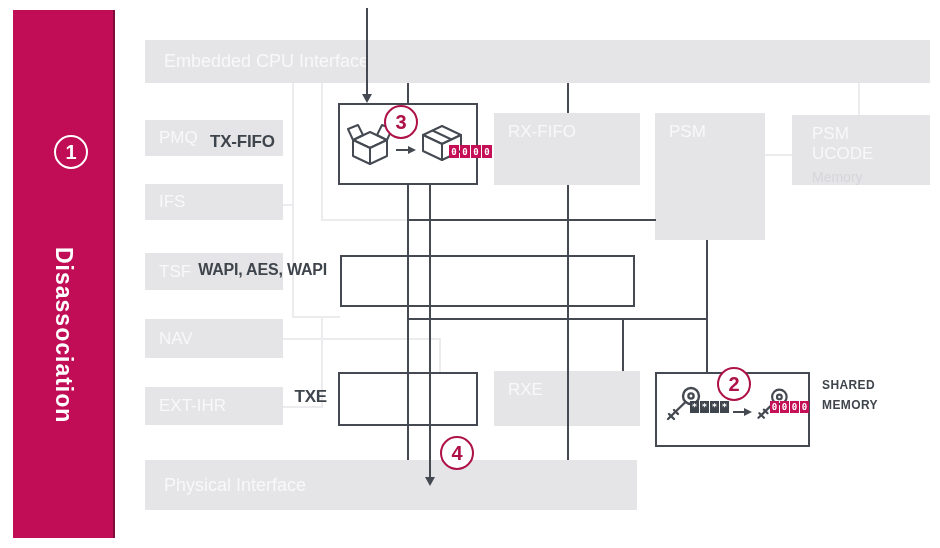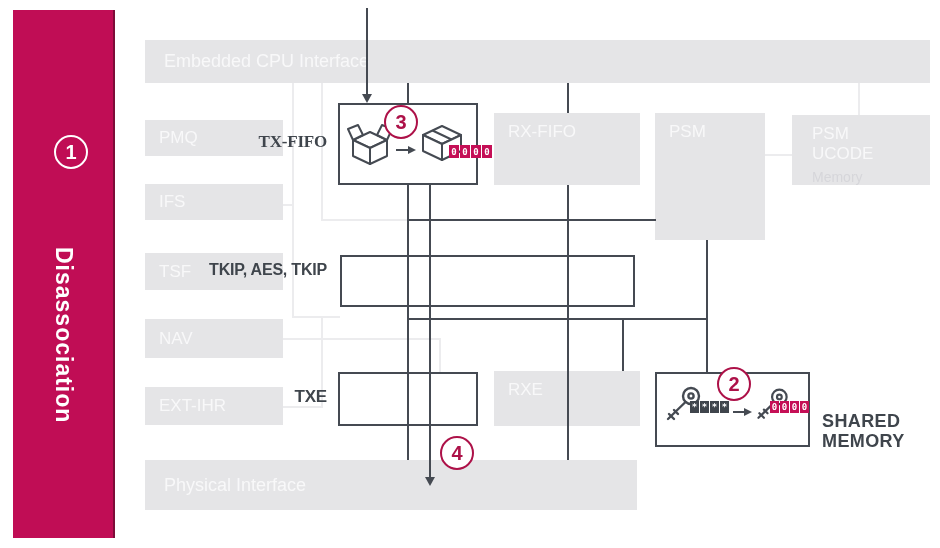--- a/index.html
+++ b/index.html
@@ -130,26 +130,26 @@
 <div class="ncircle" style="left:384px;top:105px;">
   <span>3</span>
 </div>
 <div class="ncircle" style="left:717px;top:367px;">
   <span>2</span>
 </div>
 <div class="ncircle" style="left:440px;top:436px;">
   <span>4</span>
 </div>
 
-<div class="dlabel" style="left:210px;top:132px;width:117px;text-align:right;font-size:17px;font-family:Liberation Serif, serif;">TX-FIFO</div>
+<div class="dlabel" style="left:210px;top:132px;width:117px;font-size:17px;font-family:Liberation Sans, sans-serif;">TX-FIFO</div>
 <div class="dlabel" style="left:137px;top:260px;width:190px;text-align:right;font-size:16px;line-height:19px;">
-  <div>TKIP, AES, TKIP</div>
+  <div>WAPI, AES, WAPI</div>
 </div>
 <div class="dlabel" style="left:240px;top:387px;width:87px;text-align:right;font-size:17px;">TXE</div>
-<div class="dlabel" style="left:822px;top:411px;font-size:18px;line-height:20px;letter-spacing:0.4px;">
+<div class="dlabel" style="left:822px;top:375px;font-size:12px;line-height:20px;letter-spacing:0.4px;">
   <div>SHARED</div>
   <div>MEMORY</div>
 </div>
 
 <svg class="icon" style="left:347px;top:118px;" width="46" height="52" viewBox="0 0 46 52">
   <g fill="#fff" stroke="#454a52" stroke-width="2" stroke-linejoin="round">
     <path d="M6 22 L23 14 L40 22 L23 30 Z"></path>
     <path d="M6 22 L6 38 L23 46 L23 30 Z"></path>
     <path d="M40 22 L40 38 L23 46 L23 30 Z"></path>
     <path d="M6 22 L1 11 L11 7 L16 17 Z"></path>

